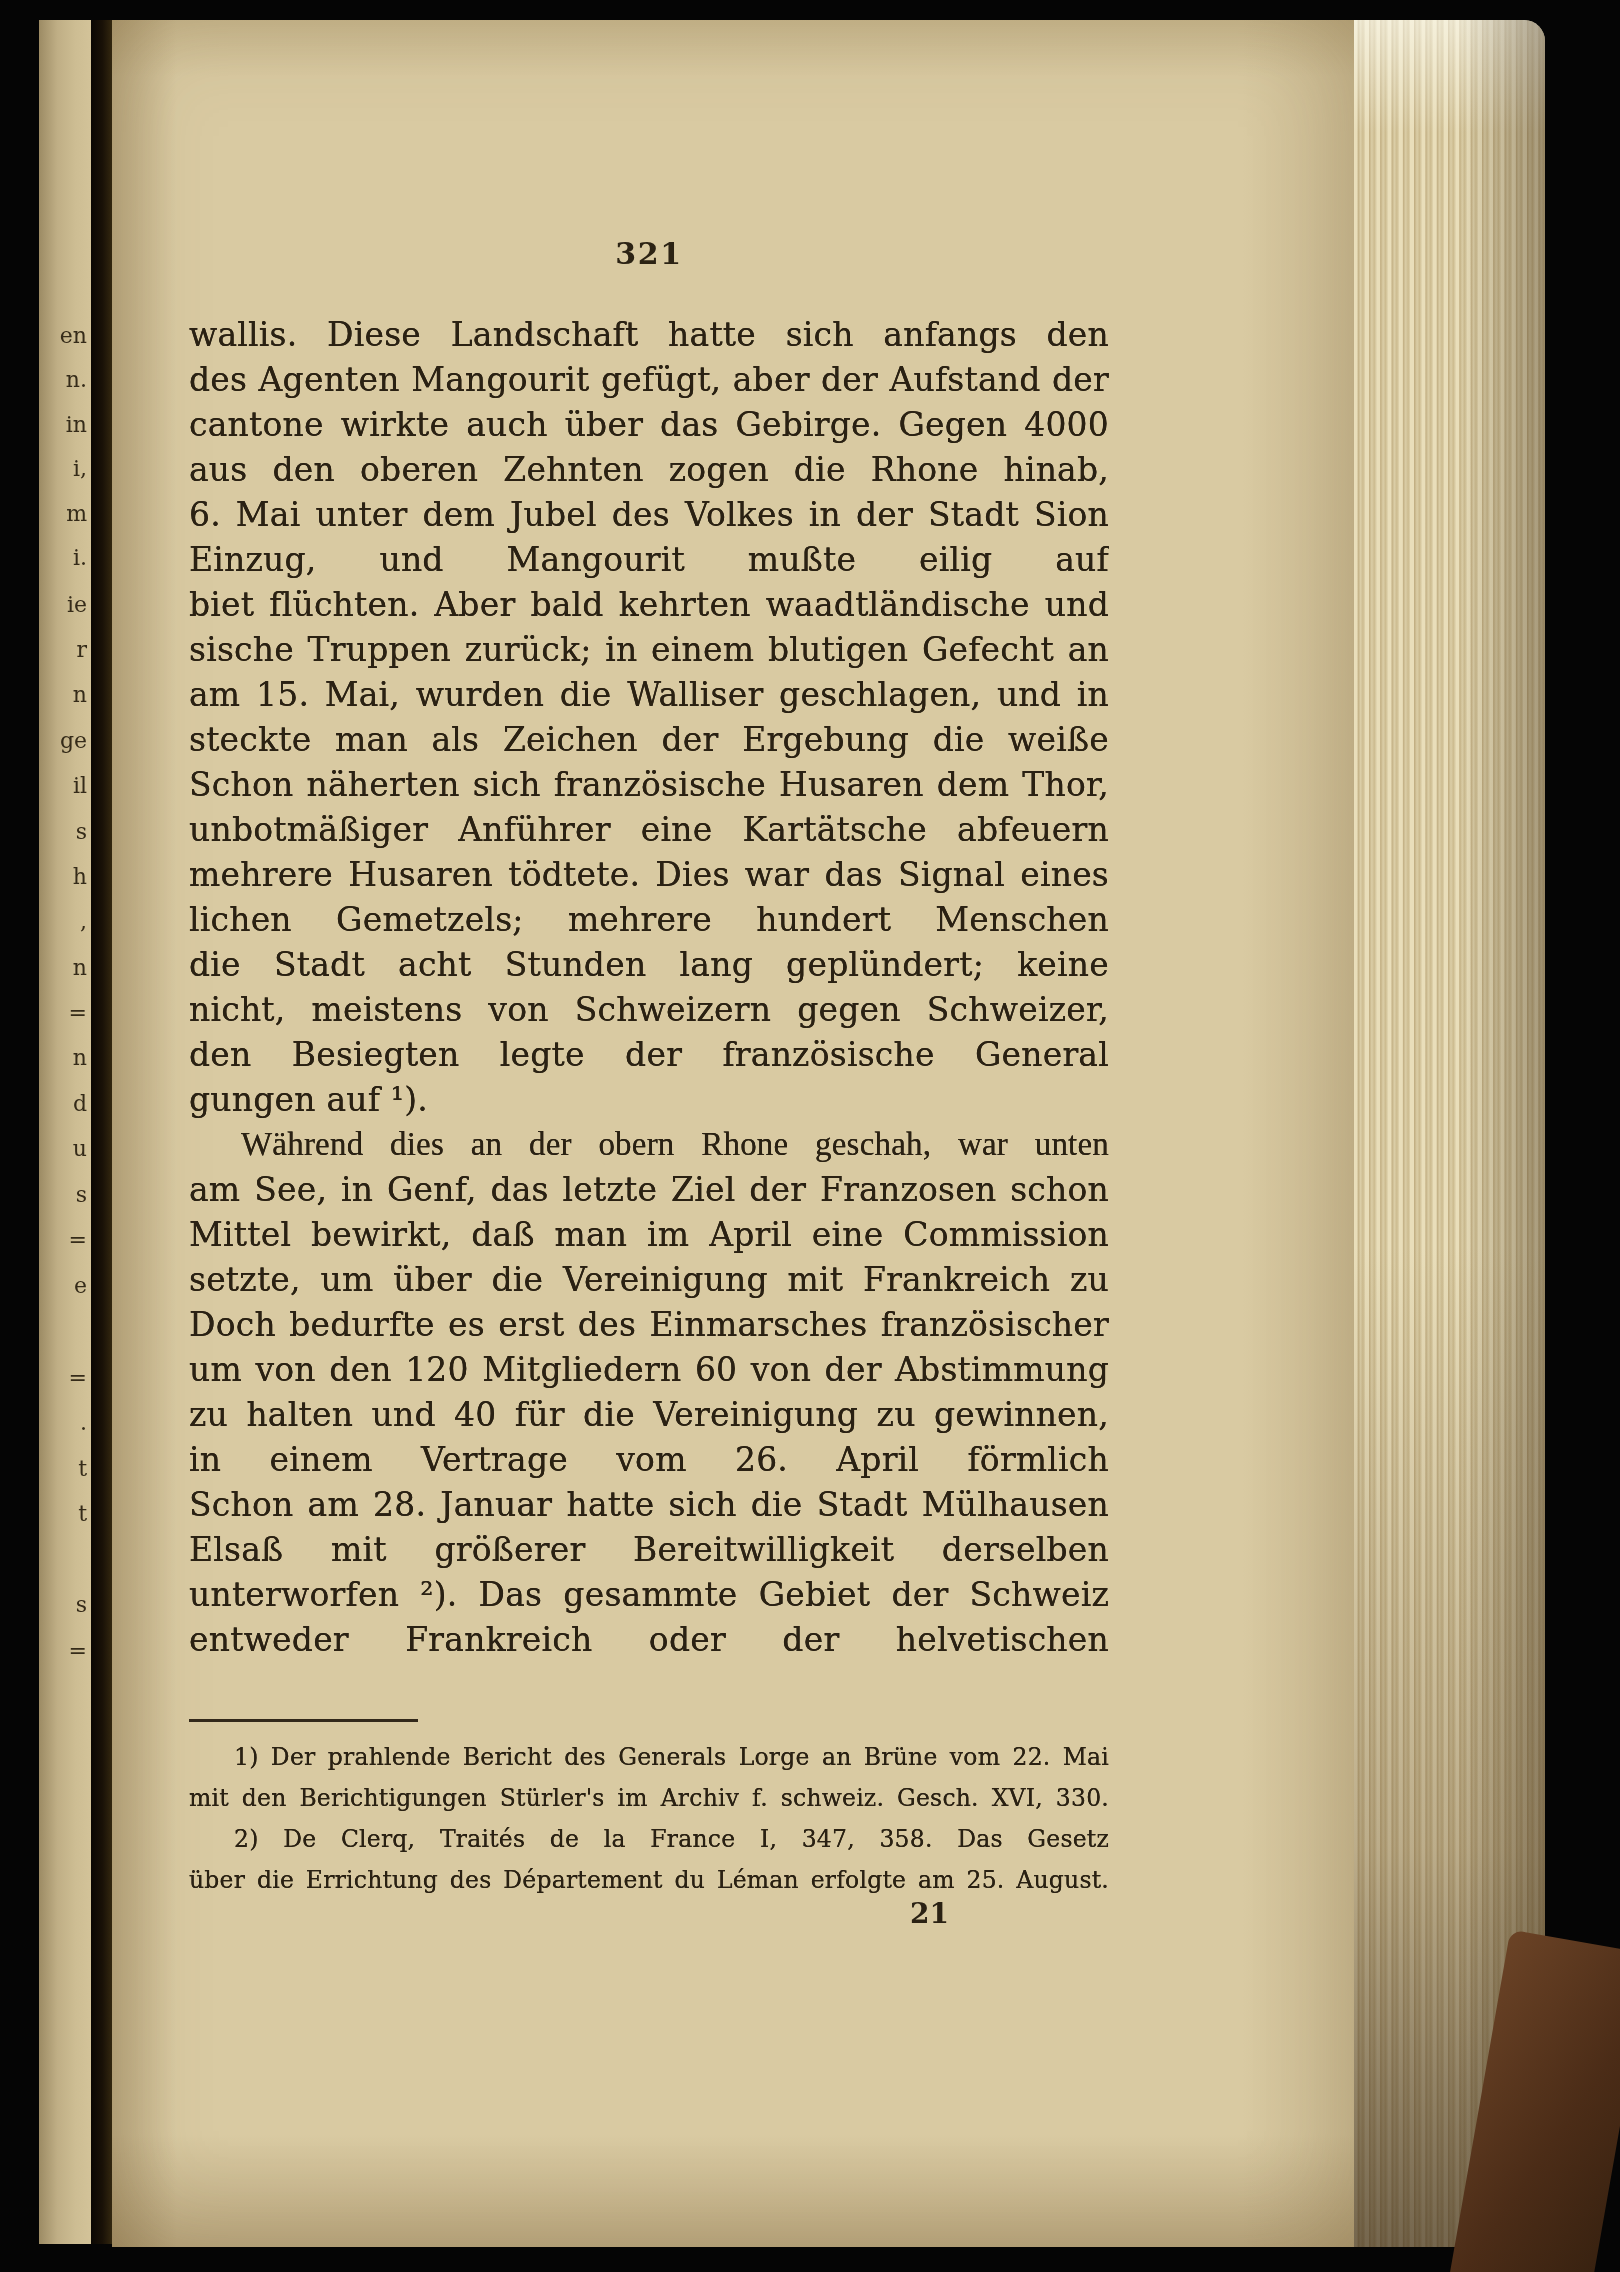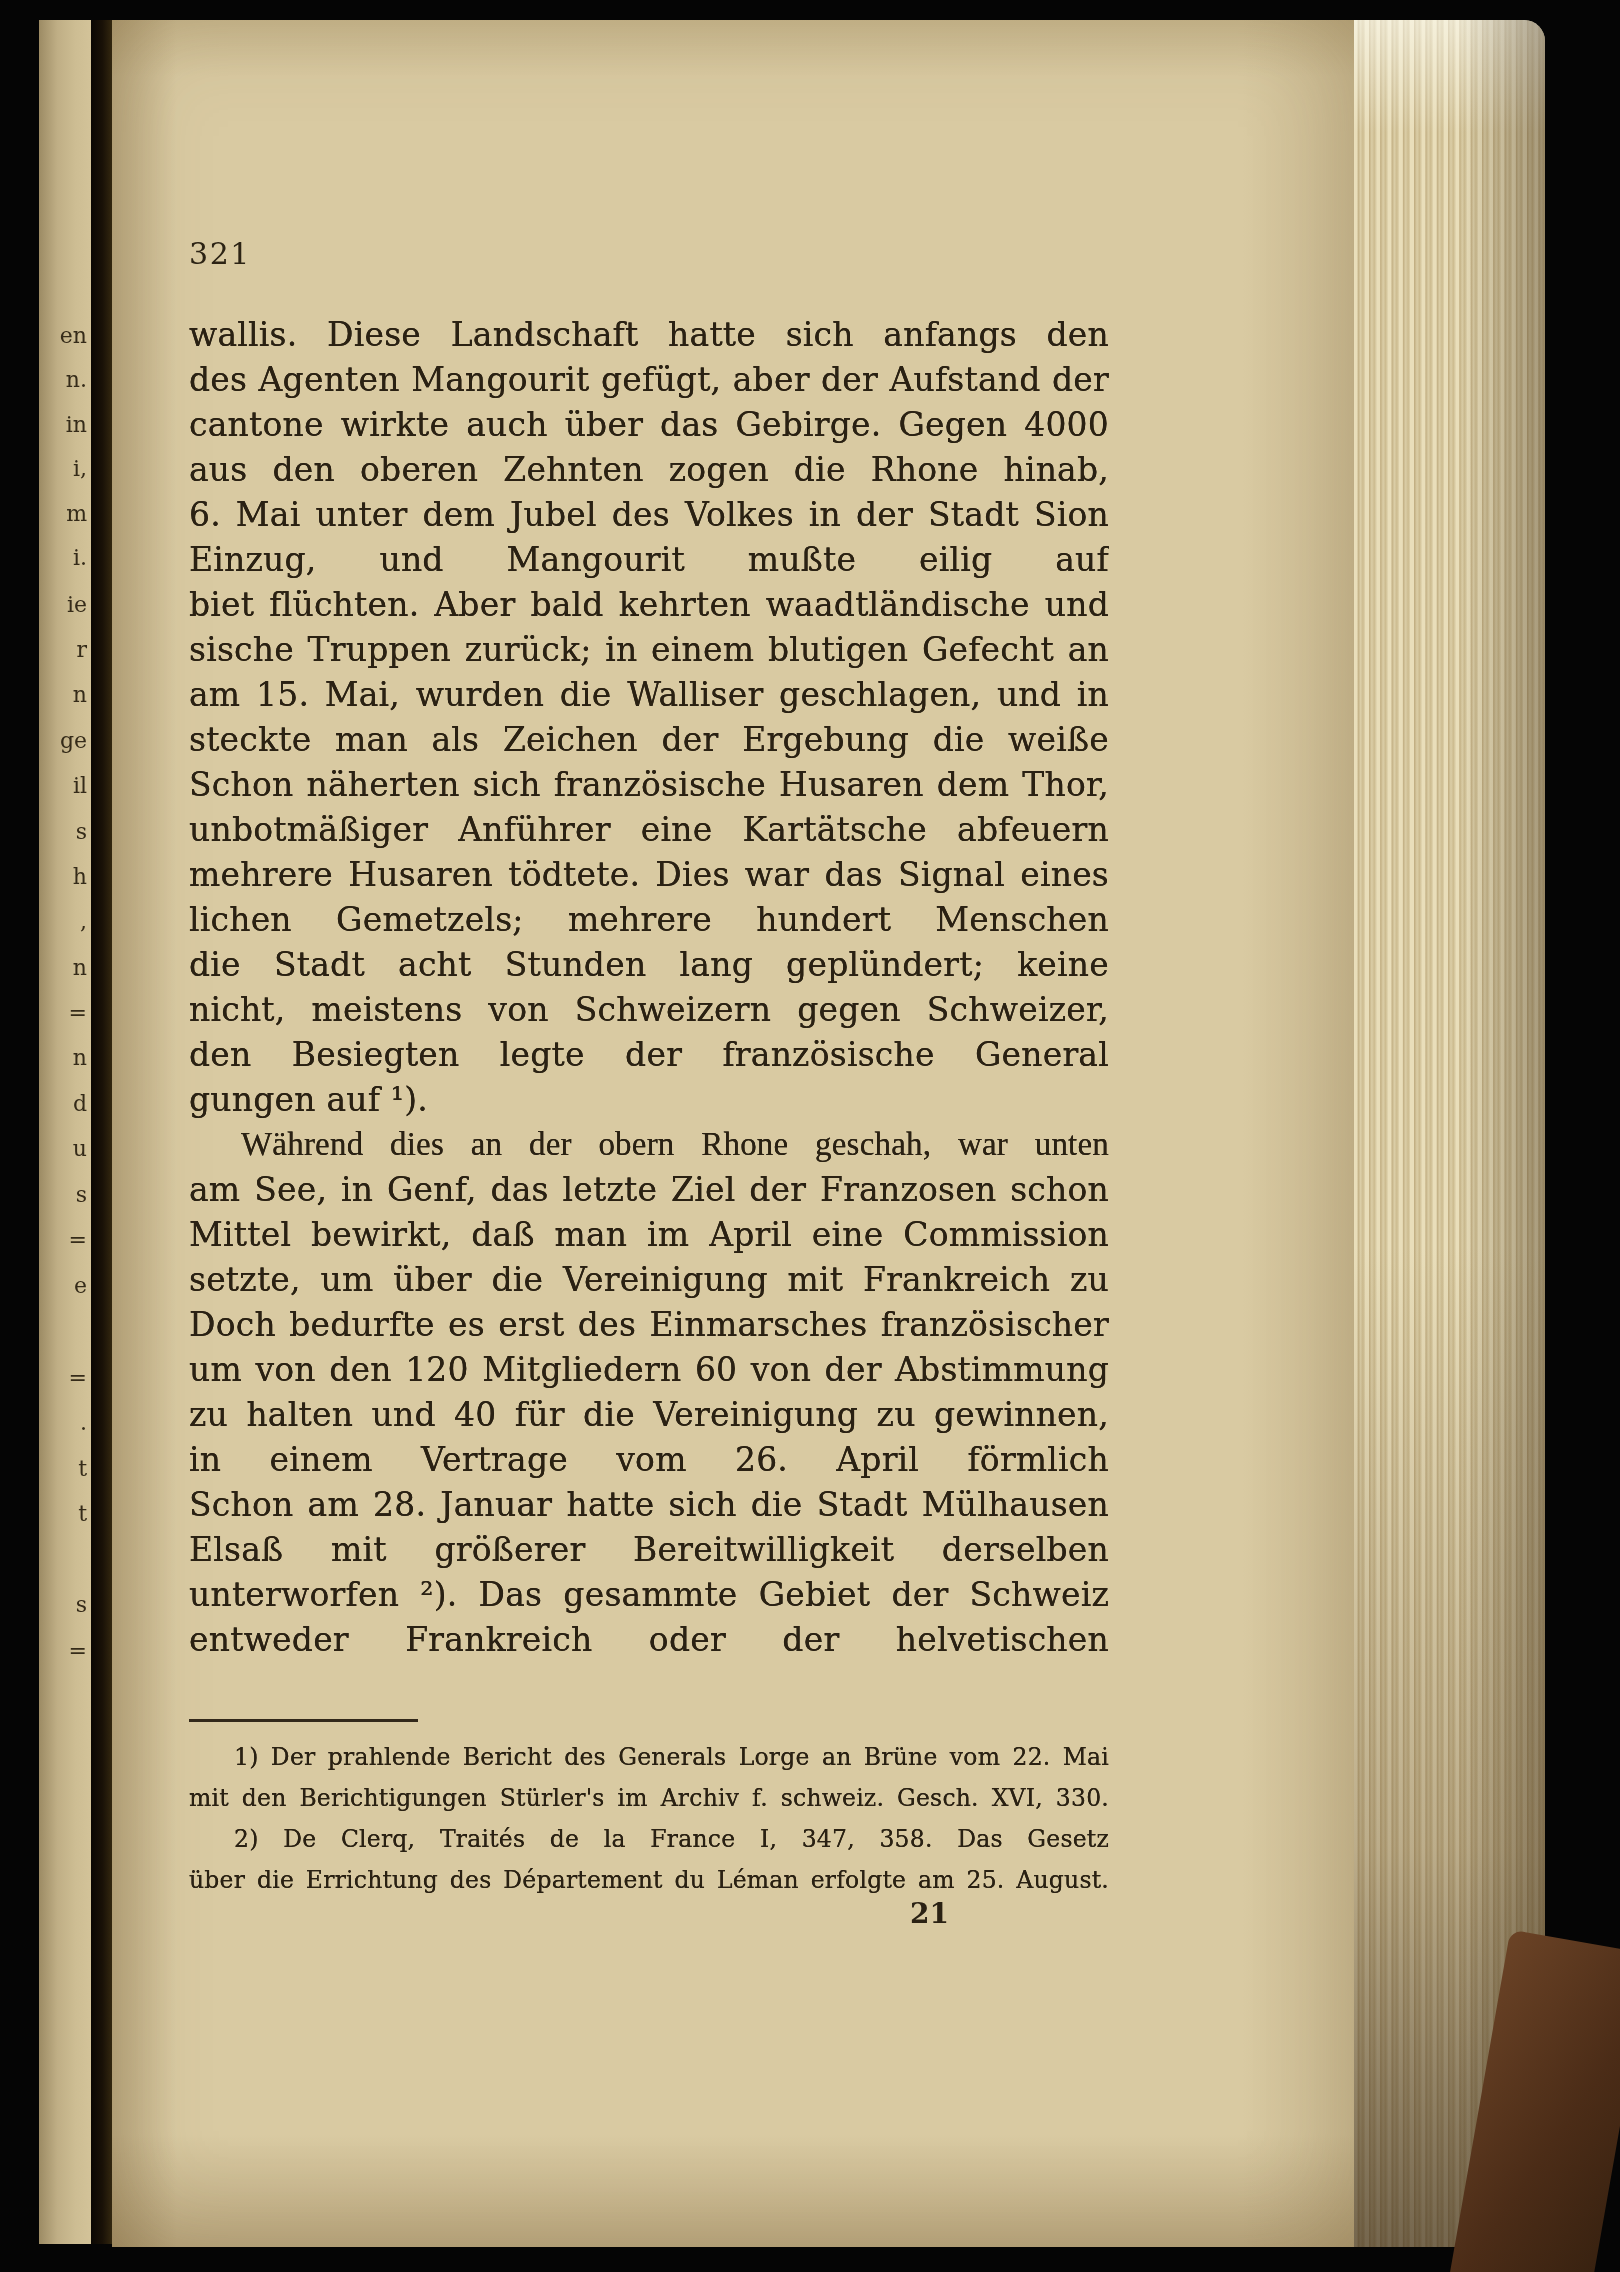--- a/index.html
+++ b/index.html
@@ -24,22 +24,22 @@
     position:absolute; left:112px; top:19.5px; width:1242px; height:2227px;
     background:
       linear-gradient(90deg, rgba(120,95,52,.32), rgba(120,95,52,0) 65px),
       linear-gradient(270deg, rgba(120,95,52,.16), rgba(120,95,52,0) 113px),
       linear-gradient(180deg, rgba(140,115,65,.18), rgba(140,115,65,0) 57px),
       linear-gradient(0deg, rgba(120,92,50,.30), rgba(120,92,50,0) 113px),
       #d9caa2;
     box-shadow: inset 0 0 97px rgba(110,88,48,.25);
   }
 
-  .header-num { position:absolute; left:77px; top:216px; width:920px; text-align:left;
-    font-size:30px; letter-spacing:1.6px; color:#2c2314; }
+  .header-num { position:absolute; left:77px; top:216px; width:920px; text-align:center;
+    font-size:30px; letter-spacing:1.6px; color:#2c2314;font-weight:bold; }
 
   .body { position:absolute; left:77px; top:292px; width:920px; color:#2a2113; }
   .line { height:45px; line-height:45px; font-size:33px; letter-spacing:0.2px;
     text-align:justify; text-align-last:justify; overflow:hidden;
     text-shadow:0 0 0.5px #2a2113; }
   .line.indent { text-indent:52px;font-family:Liberation Serif, serif; }
   .line.para-end { text-align-last:left; }
 
   .rule { position:absolute; left:77px; top:1699px; width:229px; height:3.2px; background:#32281a; }
 

